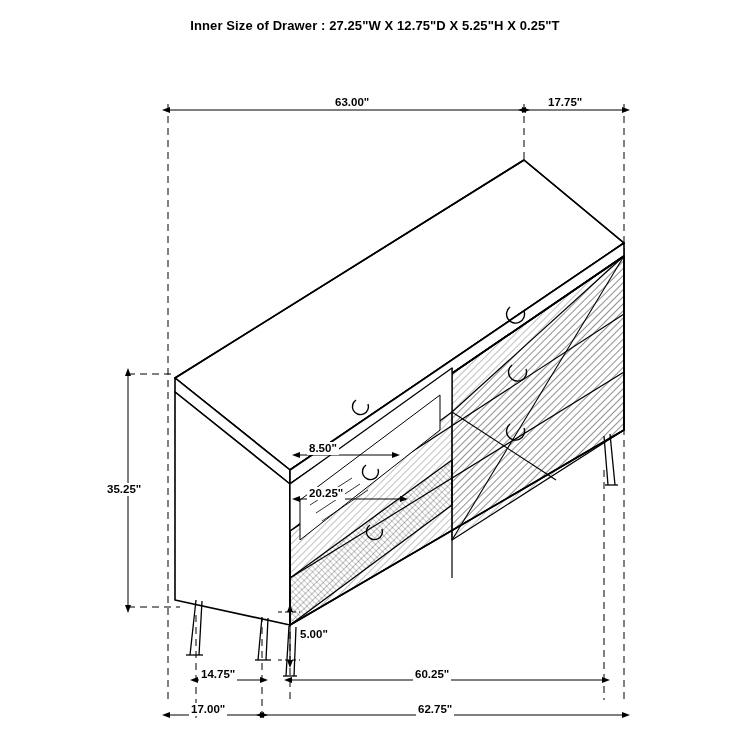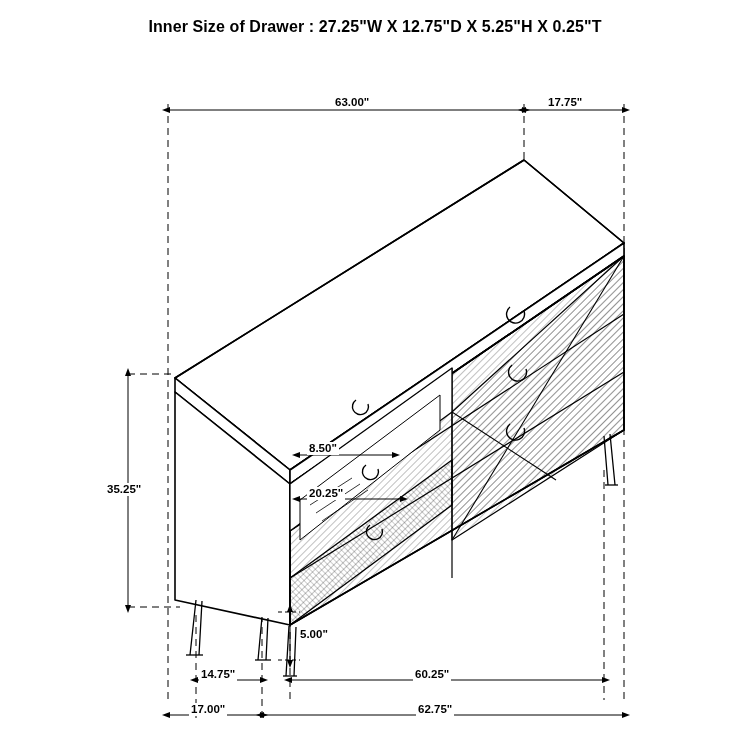--- a/index.html
+++ b/index.html
@@ -19,21 +19,21 @@
     position: relative;
     width: 750px;
     height: 750px;
   }
   .title {
     position: absolute;
     top: 18px;
     left: 0;
     width: 750px;
     text-align: center;
-    font-size: 16px;
+    font-size: 13px;
     font-weight: bold;
     letter-spacing: 0.1px;
   }
   svg.diagram {
     position: absolute;
     top: 0;
     left: 0;
     width: 750px;
     height: 750px;
   }

